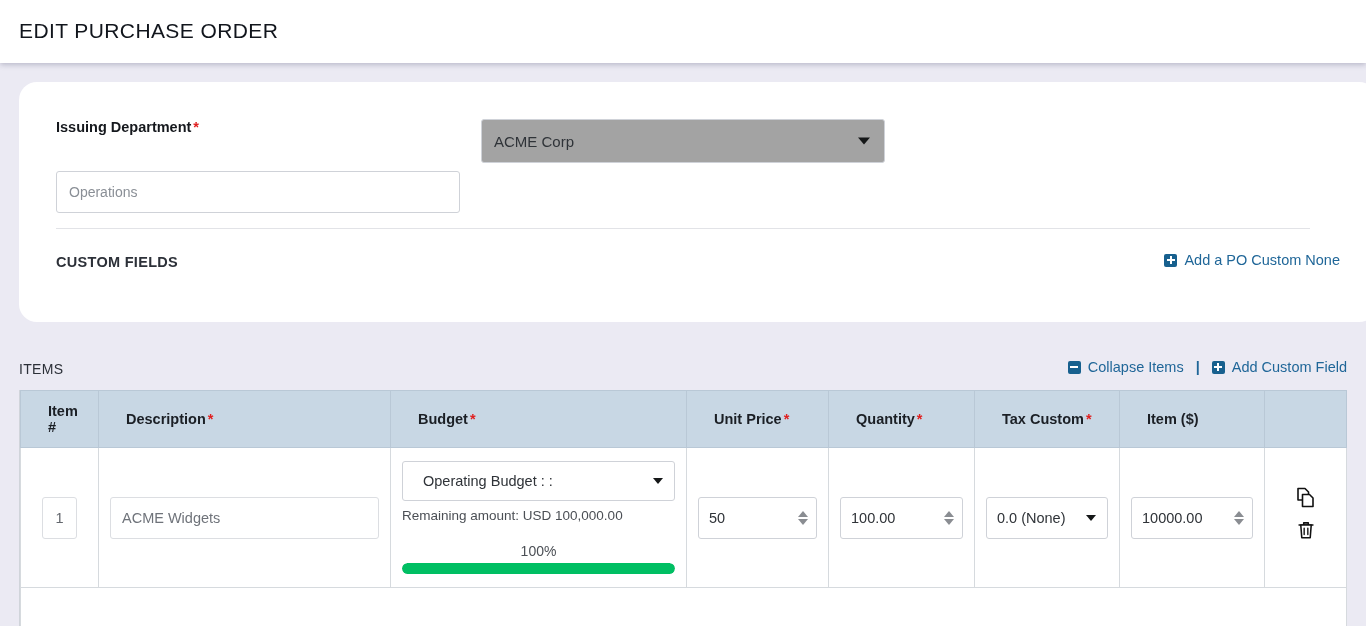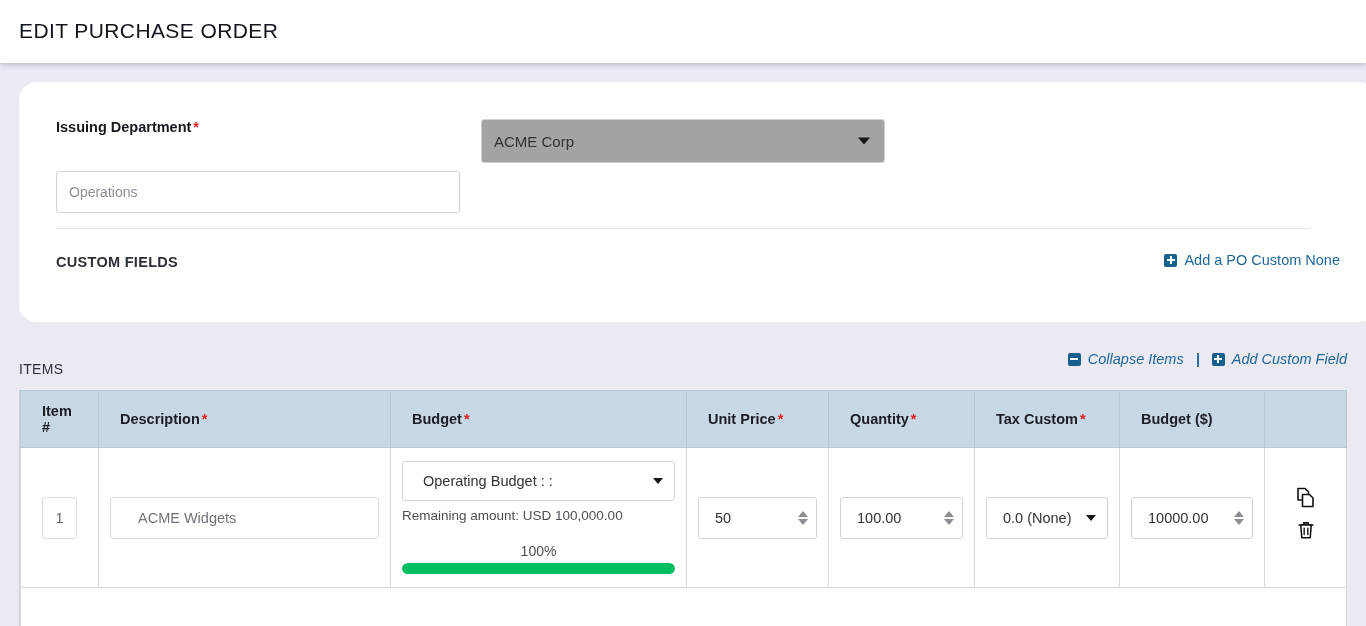--- a/index.html
+++ b/index.html
@@ -107,23 +107,23 @@
   }
   .sq-icon::before { left: 2.5px; top: 5.5px; width: 8px; height: 2px; }
   .sq-icon.plus::after { left: 5.5px; top: 2.5px; width: 2px; height: 8px; }
 
   
   .items-label {
     position: absolute; left: 19px; top: 361px;
     font-size: 14px; color: #2c3038; letter-spacing: 0.3px;
   }
   .items-actions {
-    position: absolute; right: 19px; top: 351px;
+    position: absolute; right: 19px; top: 359px;
     display: flex; align-items: center; gap: 12px;
-    font-size: 14.5px; color: #1f6698; font-style: italic;
+    font-size: 14.5px; color: #1f6698;
   }
   .items-actions .act {
     display: flex; align-items: center; gap: 7px; cursor: pointer;
   }
   .vbar { color: #1f6698; font-weight: bold; }
 
   .table-wrap {
     position: absolute; left: 19px; top: 390px;
     width: 1328px;
     background: #ffffff;
@@ -135,41 +135,41 @@
     border-collapse: collapse;
     table-layout: fixed;
   }
   table.items th {
     background: #c8d7e4;
     border: 1px solid #b9c8d6;
     border-top: 1px solid #b9c8d6;
     font-size: 14.5px; font-weight: bold;
     color: #1b1f25;
     text-align: left;
-    padding: 12px 21px;
+    padding: 12px 27px;
     height: 42px;
   }
   table.items td {
     border: 1px solid #d6dade;
     vertical-align: middle;
     padding: 10px 11px;
     background: #ffffff;
     height: 140px;
   }
   td.itemno { text-align: center; }
   .small-box {
     display: inline-flex; align-items: center; justify-content: center;
     width: 35px; height: 42px;
     border: 1px solid #dcdee2; border-radius: 3px;
     font-size: 14.5px; color: #63676d;
   }
   .desc-input {
     width: 100%; height: 42px;
     border: 1px solid #dcdee2; border-radius: 3px;
-    display: flex; align-items: center; padding: 0 27px;
+    display: flex; align-items: center; padding: 0 11px;
     font-size: 14.5px; color: #6f737a;
   }
   .budget-select {
     width: 100%; height: 40px;
     border: 1px solid #cfd2d8; border-radius: 3px;
     display: flex; align-items: center; padding: 0 20px;
     font-size: 14.5px; color: #2f3338;
     position: relative;
   }
   .budget-remaining {
@@ -187,21 +187,21 @@
     width: 100%; height: 11px;
     background: #e9eaec; border-radius: 6px;
     overflow: hidden;
   }
   .bar-fill { height: 100%; background: #00bf63; border-radius: 6px; }
 
   .num-input {
     width: 100%; height: 42px;
     border: 1px solid #cfd2d8; border-radius: 3px;
     display: flex; align-items: center;
-    padding: 0 16px;
+    padding: 0 10px;
     font-size: 14.5px; color: #2f3338;
     position: relative;
   }
   .spinner {
     position: absolute; right: 8px; top: 50%;
     transform: translateY(-50%);
     display: flex; flex-direction: column; gap: 2px;
     align-items: center;
   }
   .spinner i {
@@ -295,21 +295,21 @@
         <col style="width:82px">
       </colgroup>
       <thead>
         <tr>
           <th><span>Item #</span><span class="req"></span></th>
           <th><span>Description</span><span class="req">*</span></th>
           <th><span>Budget</span><span class="req">*</span></th>
           <th><span>Unit Price</span><span class="req">*</span></th>
           <th><span>Quantity</span><span class="req">*</span></th>
           <th><span>Tax Custom</span><span class="req">*</span></th>
-          <th><span>Budget ($)</span><span class="req"></span></th>
+          <th><span>Item ($)</span><span class="req"></span></th>
           <th><span></span></th>
         </tr>
       </thead>
       <tbody>
         <tr>
           <td class="itemno">
             <span class="small-box">1</span>
           </td>
           <td>
             <div class="desc-input">

